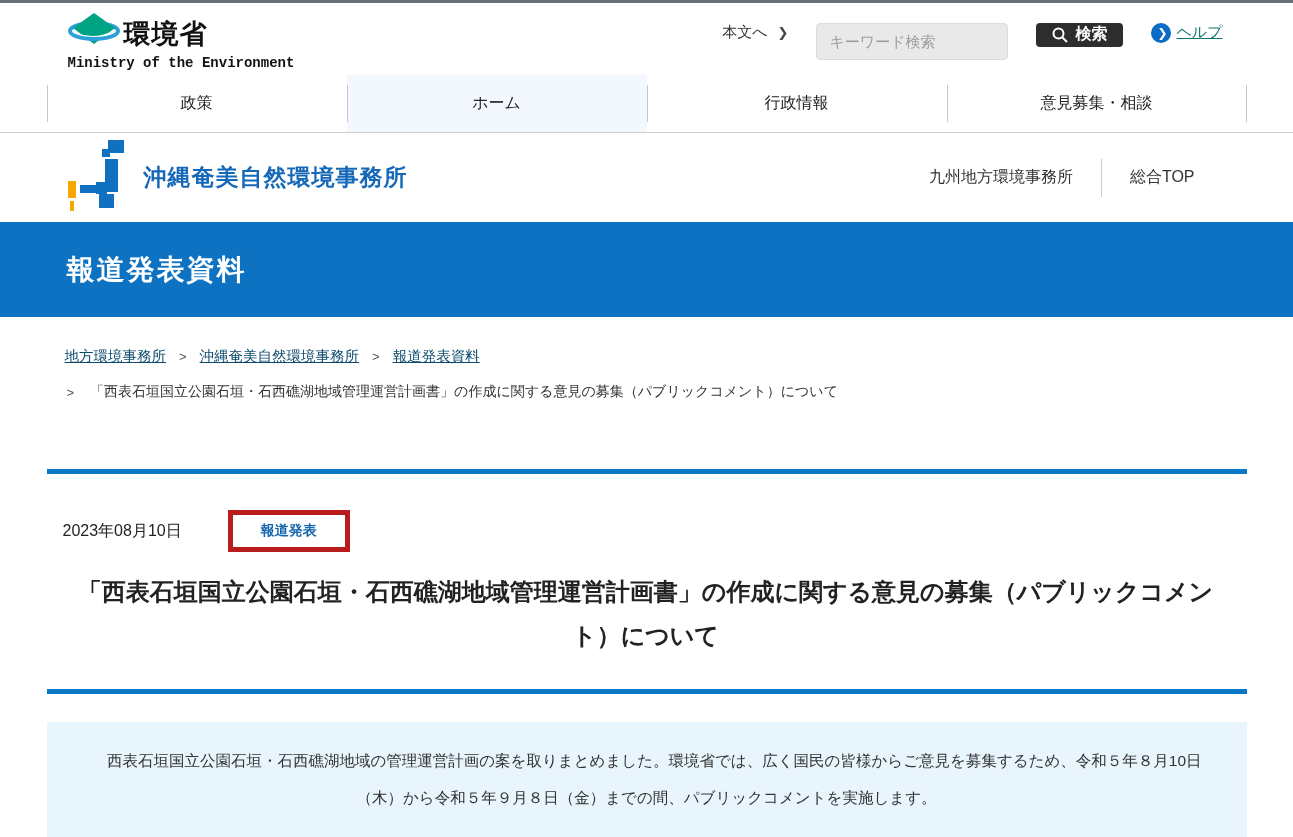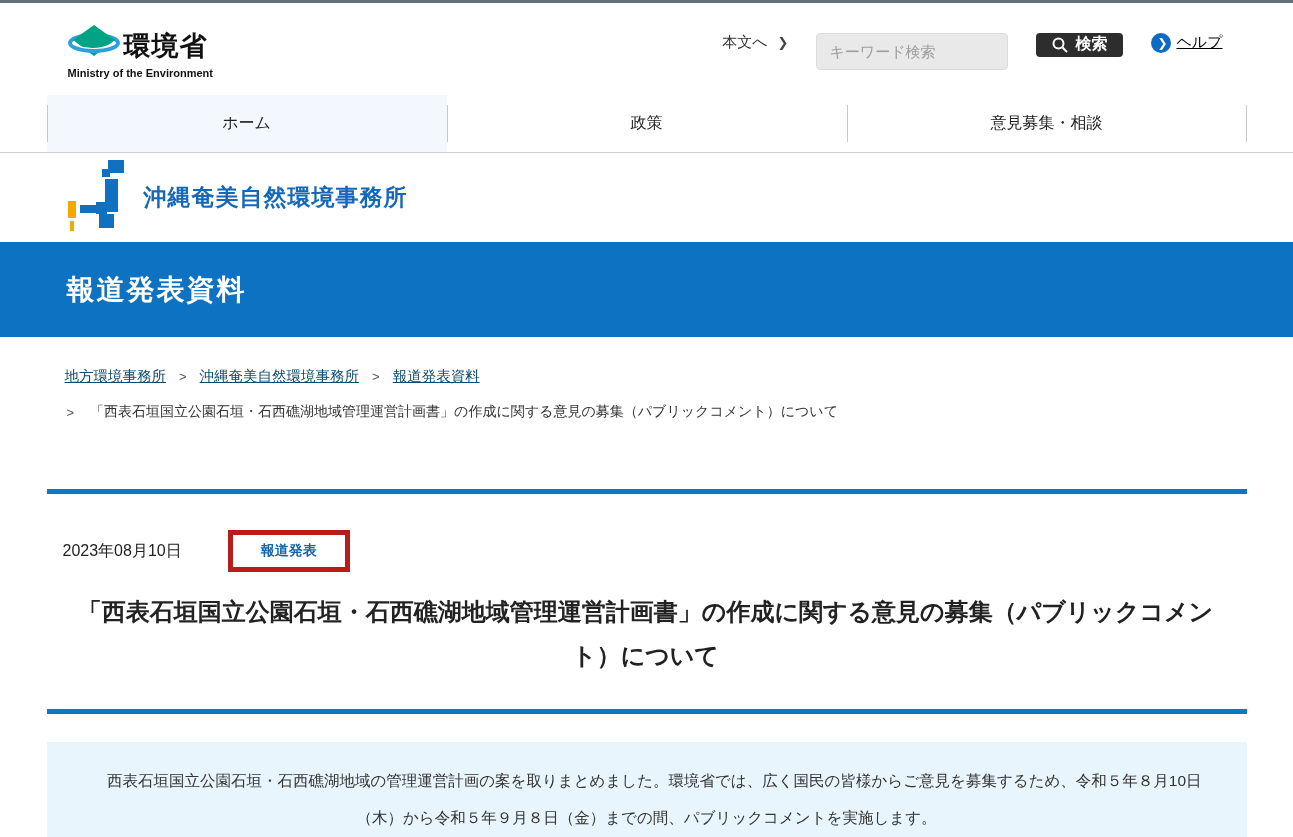--- a/index.html
+++ b/index.html
@@ -7,30 +7,30 @@
   body {
     width: 1293px;
     font-family: "Liberation Sans", "DejaVu Sans", sans-serif;
     color: #222;
   }
   .topbar { height: 3px; background: #64707a; }
 
   
   .header { width: 1293px; background: #fff; }
   .header-inner {
-    width: 1248px; margin: 12px auto; padding: 8px 0 4px 45px;
+    width: 1248px; margin: 0 auto; padding: 8px 0 4px 45px;
     display: flex; align-items: center; justify-content: space-between;
   }
   .moe-logo { display: flex; flex-direction: column; cursor: pointer; }
   .moe-logo-row { display: flex; align-items: center; }
   .moe-logo-mark { margin-right: 4px; }
   .moe-logo-title { font-size: 27px; font-weight: bold; color: #111; letter-spacing: 1px; }
   .moe-logo-sub {
-    font-family: Liberation Sans, sans-serif;
-    font-size: 11px; font-weight: bold; color: #111; margin-top: -2px;
+    font-family: Liberation Mono, monospace;
+    font-size: 14px; font-weight: bold; color: #111; margin-top: -2px;
   }
   .header-right { display: flex; align-items: flex-start; gap: 28px; padding-right: 48px; }
   .skip-link { font-size: 15px; color: #333; text-decoration: none; display: flex; align-items: center; gap: 10px; }
   .skip-chevron { font-size: 13px; color: #444; font-weight: bold; }
   .search-box {
     width: 192px; height: 37px; background: #e9e9e9; border: 1px solid #dcdcdc;
     border-radius: 4px; padding: 0 12px; font-size: 15px; color: #7f1d1d; outline: none;
   }
   .search-box::placeholder { color: #9d9d9d; }
   .search-btn {
@@ -38,21 +38,21 @@
     border: none; border-radius: 4px; font-size: 16px; font-weight: bold;
     display: flex; align-items: center; gap: 7px; cursor: pointer;
     font-family: inherit;
   }
   .help-link { display: flex; align-items: center; gap: 5px; text-decoration: none; }
   .help-circle {
     width: 20px; height: 20px; border-radius: 50%; background: #0c6bc4;
     color: #fff; font-size: 12px; font-weight: bold; display: flex;
     align-items: center; justify-content: center; padding-left: 2px;
   }
-  .help-text { color: #000000; font-size: 15px; text-decoration: underline; font-family: Liberation Serif, serif; }
+  .help-text { color: #0f766e; font-size: 15px; text-decoration: underline; font-family: Liberation Serif, serif; }
 
   
   .gnav { width: 1293px; border-bottom: 1px solid #cfcfcf; background: #fff; }
   .gnav-inner { width: 1200px; margin: 0 auto; display: flex; height: 57px; position: relative; }
   .gnav-item {
     flex: 1 1 0; display: flex; align-items: center; justify-content: center;
     font-size: 16px; color: #222; text-decoration: none; position: relative;
     background: #fff; cursor: pointer;
   }
   .gnav-item.active { background: #f2f8fd; }
@@ -149,22 +149,23 @@
       <a class="help-link">
         <span class="help-circle">❯</span>
         <span class="help-text">ヘルプ</span>
       </a>
     </div>
   </div>
 </header>
 
 <nav class="gnav">
   <div class="gnav-inner">
+    <a class="gnav-item">政策</a>
     <a class="gnav-item active">ホーム</a>
-    <a class="gnav-item">政策</a>
+    <a class="gnav-item">行政情報</a>
     <a class="gnav-item">意見募集・相談</a>
   </div>
 </nav>
 
 <div class="office">
   <div class="office-inner">
     <a class="office-brand">
       <span>
         <svg width="60" height="72" viewBox="0 0 60 72" aria-hidden="true">
           <rect x="40" y="0" width="16" height="13" fill="#1071c0"></rect>
@@ -172,20 +173,25 @@
           <rect x="37" y="19" width="13" height="33" fill="#1071c0"></rect>
           <rect x="28" y="42" width="11" height="12" fill="#1071c0"></rect>
           <rect x="12" y="45" width="18" height="8" fill="#1071c0"></rect>
           <rect x="31" y="54" width="15" height="14" fill="#1071c0"></rect>
           <rect x="0" y="41" width="8" height="17" fill="#f5a800"></rect>
           <rect x="2" y="61" width="4" height="10" fill="#f5a800"></rect>
         </svg>
       </span>
       <span class="office-title">沖縄奄美自然環境事務所</span>
     </a>
+    <div class="office-links">
+      <a class="office-link">九州地方環境事務所</a>
+      <span class="office-sep"></span>
+      <a class="office-link">総合TOP</a>
+    </div>
   </div>
 </div>
 
 <div class="banner">
   <div class="banner-inner">
     <h1 class="banner-title">報道発表資料</h1>
   </div>
 </div>
 
 <div class="breadcrumb">

